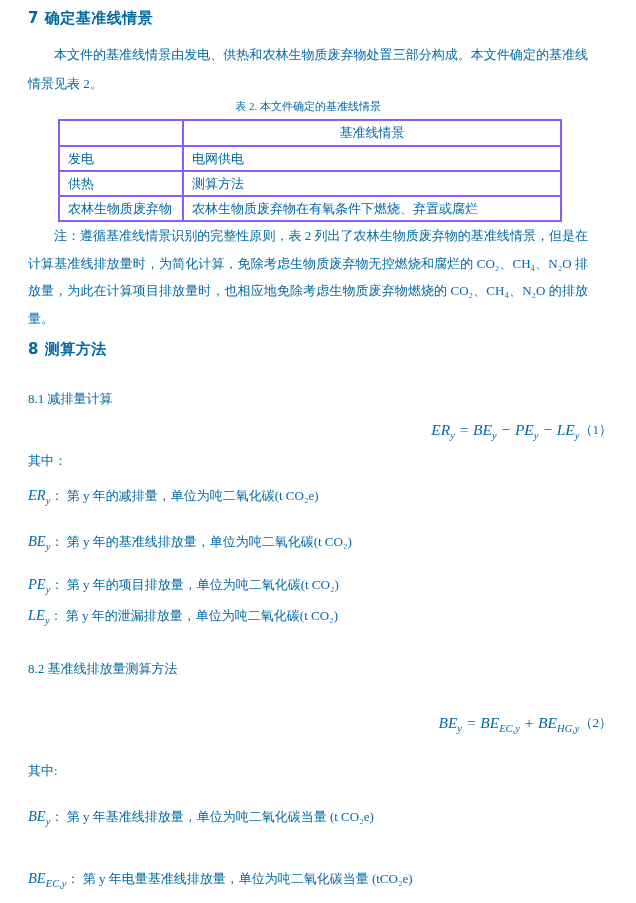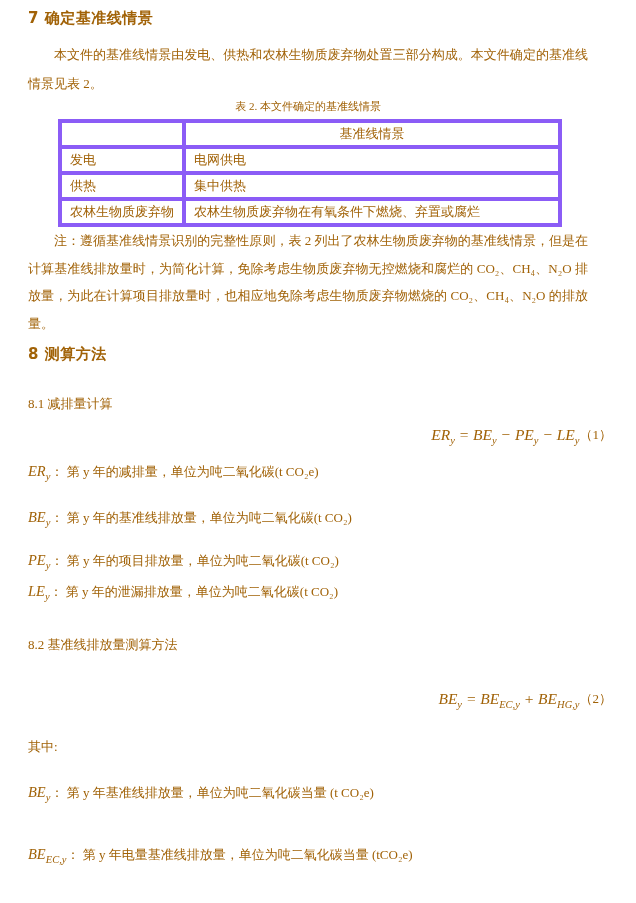--- a/index.html
+++ b/index.html
@@ -3,21 +3,21 @@
 <meta charset="utf-8">
 <style>
   * { margin: 0; padding: 0; box-sizing: border-box; }
   html, body { background: #e9e9e9; }
   .page {
     position: relative;
     width: 636px;
     height: 903px;
     margin: 0 auto;
     background: #ffffff;
-    color: #a16207;
+    color: #0369a1;
     font-family: "Liberation Serif", "DejaVu Serif", serif;
     padding: 8px 24px 0 28px;
     overflow: hidden;
   }
   .h-main {
     font-family: "DejaVu Sans", "Liberation Sans", sans-serif;
     font-weight: bold;
     font-size: 15px;
     line-height: 20px;
     letter-spacing: 0.5px;
@@ -40,21 +40,21 @@
     text-align: center;
   }
   table.baseline {
     margin-top: 5px;
     margin-left: 30px;
     width: 504px;
     border-collapse: collapse;
     font-size: 13px;
   }
   table.baseline th, table.baseline td {
-    border: 4px solid #8b5cf6;
+    border: 2px solid #8b5cf6;
     padding: 2px 8px;
     font-weight: normal;
     vertical-align: middle;
     margin-top: 32px;
   }
   table.baseline th.c2 { text-align: center; height: 26px; }
   table.baseline th.c1 { width: 124px; height: 26px; }
   table.baseline td { height: 25px; text-align: left; }
   .sub-heading {
     font-size: 13px;
@@ -120,40 +120,41 @@
         <th class="c2">基准线情景</th>
       </tr>
     </thead>
     <tbody>
       <tr>
         <td>发电</td>
         <td>电网供电</td>
       </tr>
       <tr>
         <td>供热</td>
-        <td>集中供热</td>
+        <td>测算方法</td>
       </tr>
       <tr>
         <td>农林生物质废弃物</td>
         <td>农林生物质废弃物在有氧条件下燃烧、弃置或腐烂</td>
       </tr>
     </tbody>
   </table>
 
   <p class="para note">注：遵循基准线情景识别的完整性原则，表 2 列出了农林生物质废弃物的基准线情景，但是在计算基准线排放量时，为简化计算，免除考虑生物质废弃物无控燃烧和腐烂的 CO₂、CH₄、N₂O 排放量，为此在计算项目排放量时，也相应地免除考虑生物质废弃物燃烧的 CO₂、CH₄、N₂O 的排放量。</p>
 
   <div class="h-main h8">8 测算方法</div>
 
   <div class="sub-heading sh81">8.1 减排量计算</div>
 
   <div class="formula-row f1">
     <span class="formula"><span>ER</span><sub>y</sub> = <span>BE</span><sub>y</sub> − <span>PE</span><sub>y</sub> − <span>LE</span><sub>y</sub></span>
     <span class="eq-no">（1）</span>
   </div>
 
+  <div class="where w1">其中：</div>
 
   <div class="def-line d1">
     <span class="formula"><span>ER</span><sub>y</sub></span><span>： 第 y 年的减排量，单位为吨二氧化碳(t CO₂e)</span>
   </div>
 
   <div class="def-line d2">
     <span class="formula"><span>BE</span><sub>y</sub></span><span>： 第 y 年的基准线排放量，单位为吨二氧化碳(t CO₂)</span>
   </div>
 
   <div class="def-line d3">

